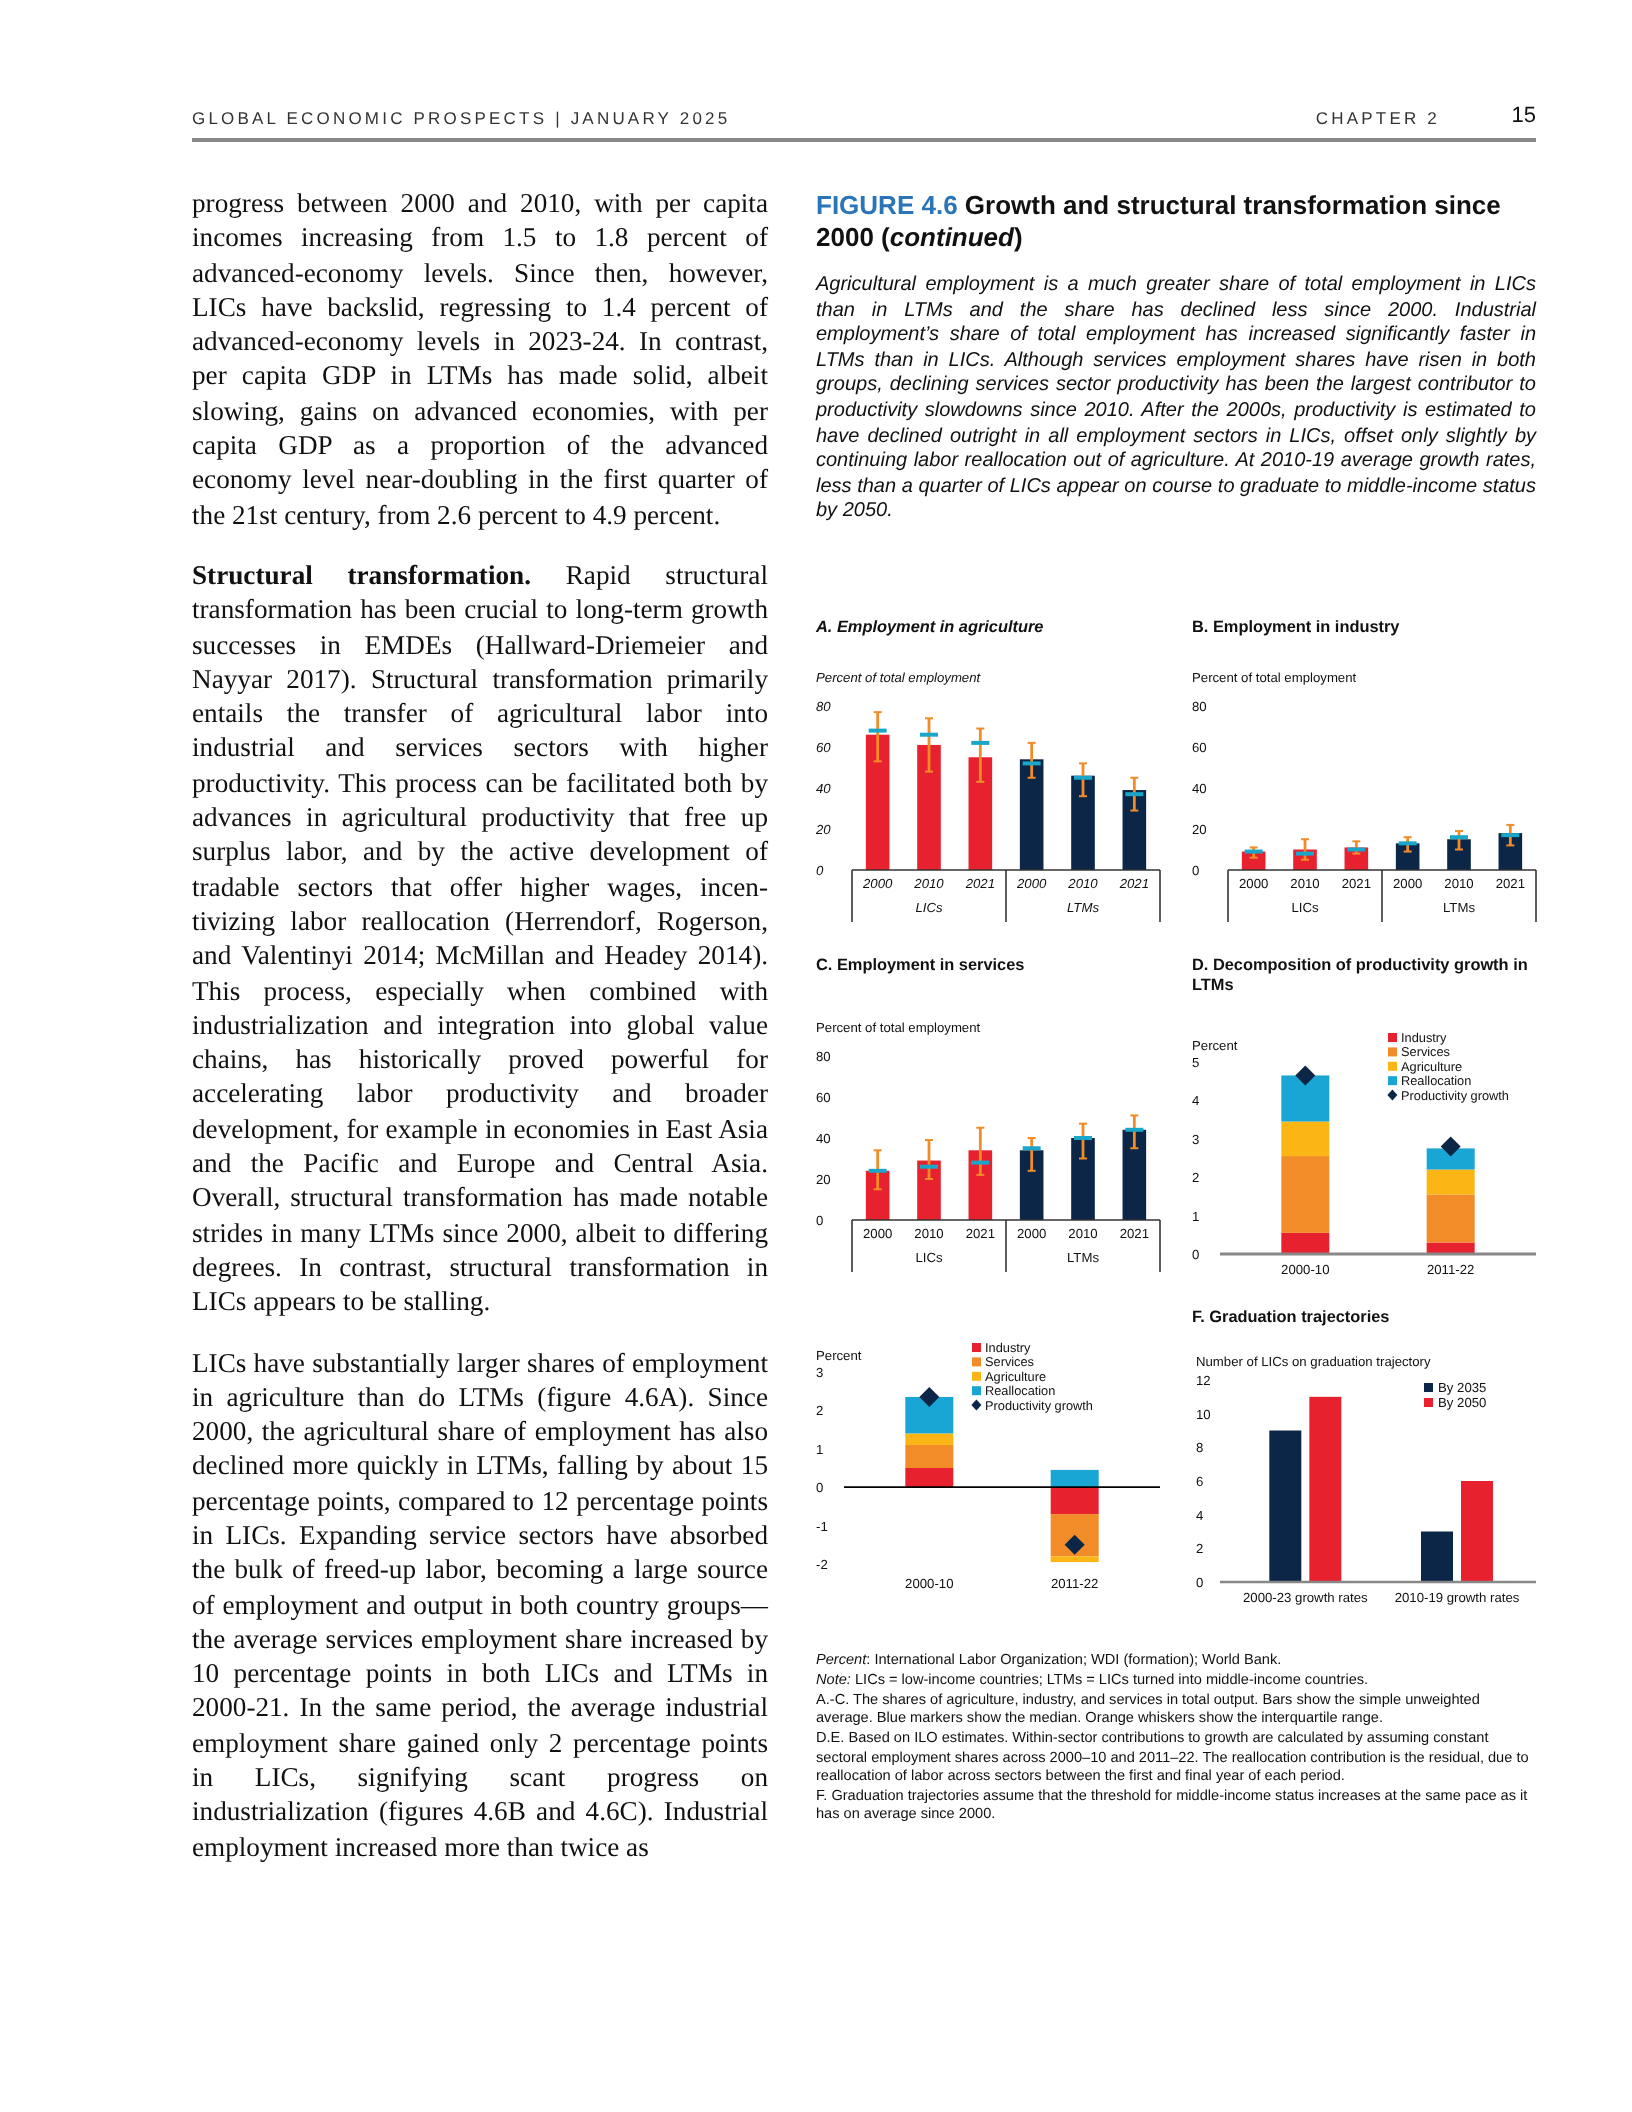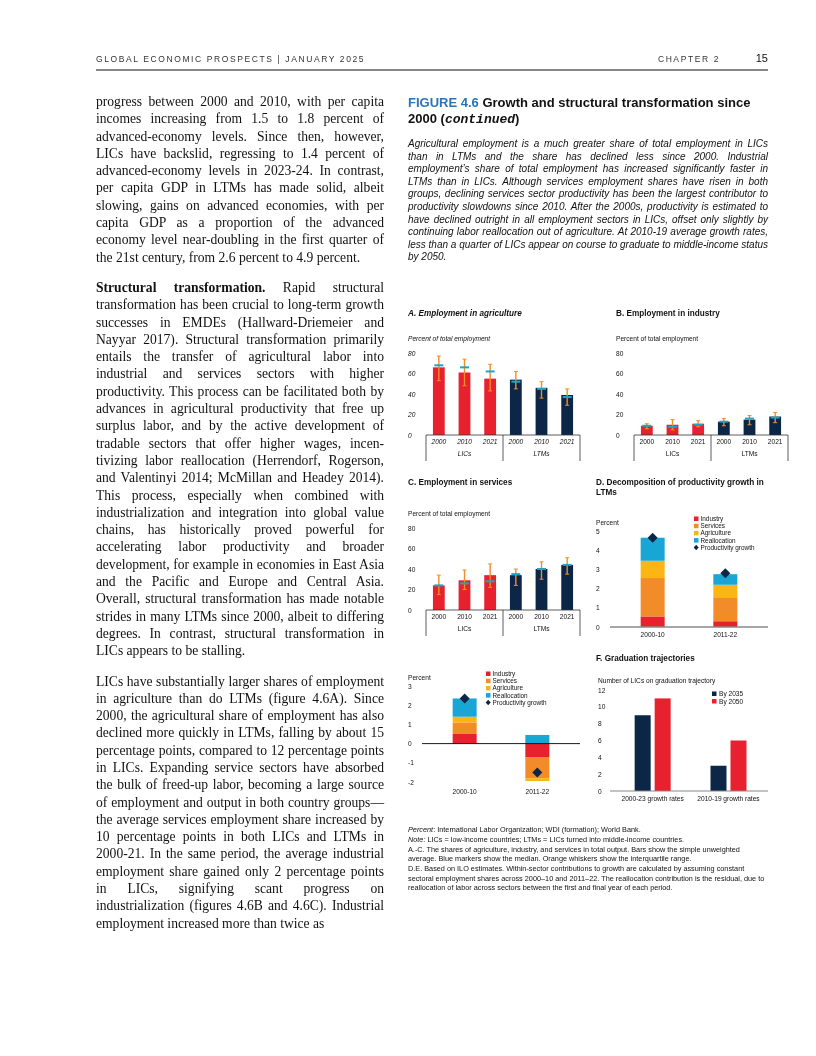--- a/index.html
+++ b/index.html
@@ -8,21 +8,21 @@
   .hdr .l{position:absolute;left:0;top:2px;}
   .hdr .r{position:absolute;right:48px;top:2px;}
   .hdr .pg{position:absolute;right:0;top:0;font-weight:normal;font-size:11px;letter-spacing:0;color:#111;}
   .hdr-rule{position:absolute;left:96px;top:69px;width:672px;height:2px;background:#888;}
   .col{position:absolute;left:96px;top:93px;width:288px;font-family:"Liberation Serif",serif;font-size:13.6px;line-height:17.3px;text-align:justify;color:#111;}
   .col p{margin:0 0 13px 0;hyphens:auto;}
   .col b{font-weight:bold;}
   .fig{position:absolute;left:408px;top:95px;width:360px;}
   .fig-title{font-size:13px;font-weight:bold;line-height:16px;color:#111;}
   .fig-title .num{color:#2a74b8;}
-  .fig-title i{font-style:italic;font-family:Liberation Mono, monospace;}
+  .fig-title i{font-style:italic;}
   .fig-sub{margin-top:10px;font-size:10px;line-height:12.6px;font-style:italic;text-align:justify;color:#111;}
   .panel{position:absolute;}
   .ptitle{font-size:8.2px;font-weight:bold;line-height:10px;color:#111;}
   svg text{font-family:"Liberation Sans",sans-serif;fill:#111;}
   .notes{position:absolute;left:408px;top:825px;width:360px;font-size:7.3px;line-height:9.4px;color:#111;}
   .notes p{margin:0 0 0.5px 0;}
 </style>
 </head>
 <body>
 
@@ -90,21 +90,21 @@
       <line x1="154.66666666666669" x2="163.66666666666669" y1="78.07499999999999" y2="78.07499999999999" stroke="#1aa6c8" stroke-width="2"></line>
       <text x="159.16666666666669" y="125" font-size="6.6" text-anchor="middle">2021</text>
       <line x1="18" x2="172" y1="116" y2="116" stroke="#333" stroke-width="0.8"></line>
       <line x1="18" x2="18" y1="116" y2="142" stroke="#333" stroke-width="0.8"></line>
       <line x1="95" x2="95" y1="116" y2="142" stroke="#333" stroke-width="0.8"></line>
       <line x1="172" x2="172" y1="116" y2="142" stroke="#333" stroke-width="0.8"></line>
       <text x="56.5" y="137" font-size="6.6" text-anchor="middle">LICs</text>
       <text x="133.5" y="137" font-size="6.6" text-anchor="middle">LTMs</text>
     </svg>
 </div>
-<div class="panel" style="left:616px;top:309px;width:176px;height:165px;">
+<div class="panel" style="left:596px;top:309px;width:176px;height:165px;">
   <div class="ptitle">B. Employment in industry</div>
   <svg id="svgB" width="176" height="150">
       <text x="0" y="22" font-size="6.6">Percent of total employment</text>
       <text x="0" y="118.5" font-size="6.6">0</text>
       <text x="0" y="98" font-size="6.6">20</text>
       <text x="0" y="77.5" font-size="6.6">40</text>
       <text x="0" y="57" font-size="6.6">60</text>
       <text x="0" y="36.5" font-size="6.6">80</text>
       <rect x="24.93" y="106.775" width="11.806666666666668" height="9.224999999999994" fill="#e8212e"></rect>
       <line x1="30.833333333333336" x2="30.833333333333336" y1="109.85" y2="104.725" stroke="#f28c28" stroke-width="1.4"></line>
@@ -295,13 +295,14 @@
       <rect x="116" y="35" width="4.5" height="4.5" fill="#e8212e"></rect>
       <text x="123" y="39.5" font-size="6.6">By 2050</text>
     </svg>
 </div>
 
 <div class="notes">
   <p><i>Percent</i><span>: International Labor Organization; WDI (formation); World Bank.</span></p>
   <p><i>Note:</i><span> LICs = low-income countries; LTMs = LICs turned into middle-income countries.</span></p>
   <p>A.-C. The shares of agriculture, industry, and services in total output. Bars show the simple unweighted average. Blue markers show the median. Orange whiskers show the interquartile range.</p>
   <p>D.E. Based on ILO estimates. Within-sector contributions to growth are calculated by assuming constant sectoral employment shares across 2000–10 and 2011–22. The reallocation contribution is the residual, due to reallocation of labor across sectors between the first and final year of each period.</p>
+  <p>F. Graduation trajectories assume that the threshold for middle-income status increases at the same pace as it has on average since 2000.</p>
 </div>
 
 </body></html>

